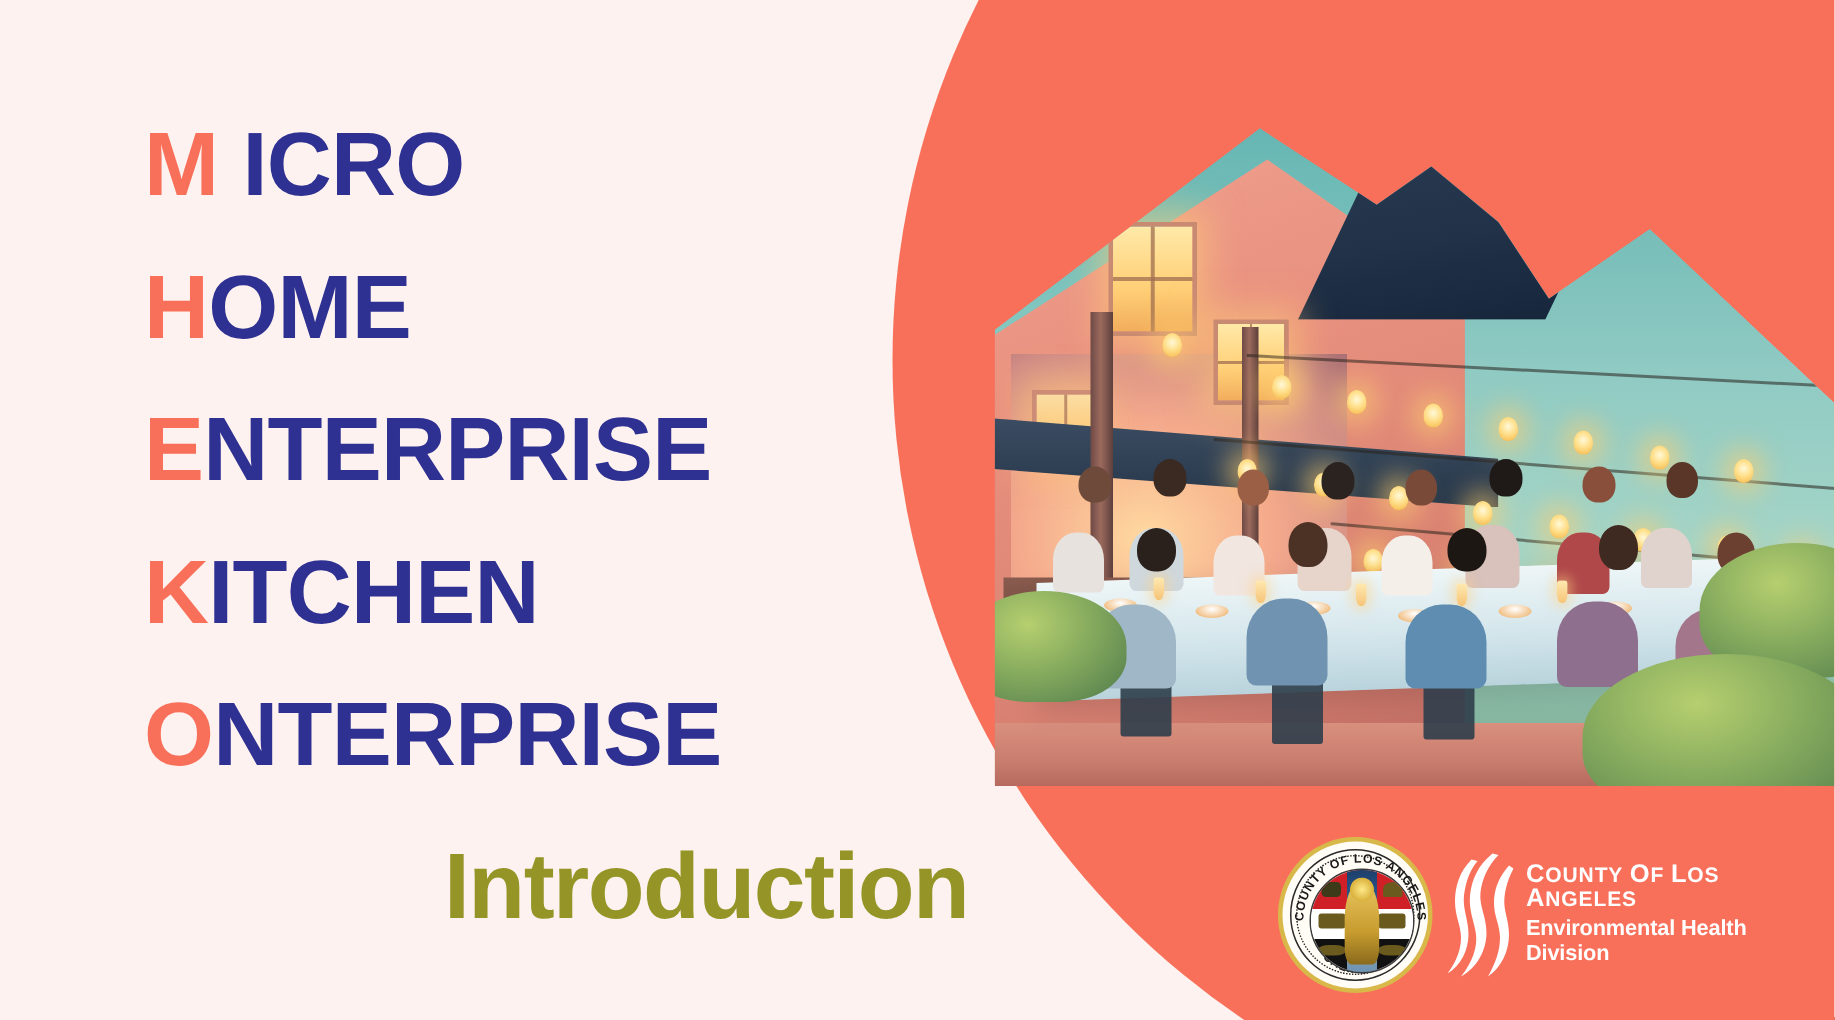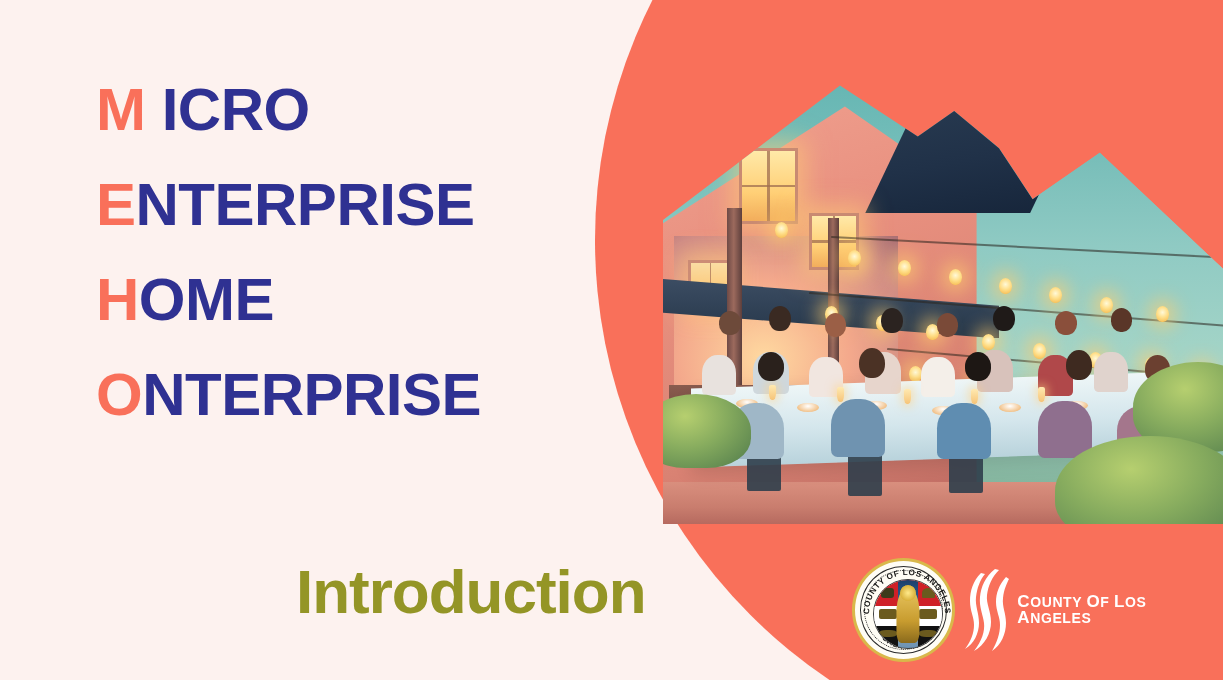--- a/index.html
+++ b/index.html
@@ -416,22 +416,23 @@
 
         <div class="bush" style="left:-4%;  top:44%; width:110px; height:74px;"></div>
         <div class="bush" style="left:84%;  top:30%; width:130px; height:90px;"></div>
         <div class="bush" style="left:70%;  top:62%; width:190px; height:110px;"></div>
       </div>
     </div>
   </div>
 
   <div class="headline">
     <div class="hl-line"><span class="hl-initial">M</span><span> ICRO</span></div>
+    <div class="hl-line"><span class="hl-initial">H</span><span>OME</span></div>
     <div class="hl-line"><span class="hl-initial">E</span><span>NTERPRISE</span></div>
-    <div class="hl-line"><span class="hl-initial">H</span><span>OME</span></div>
+    <div class="hl-line"><span class="hl-initial">K</span><span>ITCHEN</span></div>
     <div class="hl-line"><span class="hl-initial">O</span><span>NTERPRISE</span></div>
   </div>
 
   <div class="subtitle">Introduction</div>
 
   <div class="logo">
 
     <div class="seal">
       <div class="seal-ring"></div>
       <div class="seal-stars"></div>
@@ -469,17 +470,18 @@
       <svg class="ph-mark" viewBox="0 0 44 86">
         <path fill="#ffffff" d="M30 2 C20 10, 16 20, 15 30 C14 40, 18 48, 19 56 C20 64, 17 74, 9 84
                                  C20 78, 26 66, 26 55 C26 44, 21 37, 22 28 C23 19, 27 10, 34 3 Z"></path>
         <path fill="#ffffff" d="M16 6 C8 14, 5 24, 5 34 C5 44, 9 50, 9 58 C9 66, 6 74, 0 82
                                  C9 77, 14 66, 14 56 C14 46, 10 39, 11 30 C12 21, 15 13, 20 7 Z"></path>
         <path fill="#ffffff" d="M41 10 C34 18, 31 26, 31 35 C31 44, 35 50, 35 58 C35 67, 32 75, 27 84
                                  C36 78, 41 67, 41 56 C41 46, 37 40, 38 31 C39 22, 42 16, 44 12 Z"></path>
       </svg>
       <div class="ph-text">
         <div class="ph-county"><span style="font-size:17px">C</span>OUNTY <span style="font-size:17px">o</span>F <span style="font-size:17px">L</span>OS <span style="font-size:17px">A</span>NGELES</div>
+        <div class="ph-div">Environmental Health Division</div>
       </div>
     </div>
   </div>
 
 </div>
 
 </body></html>

